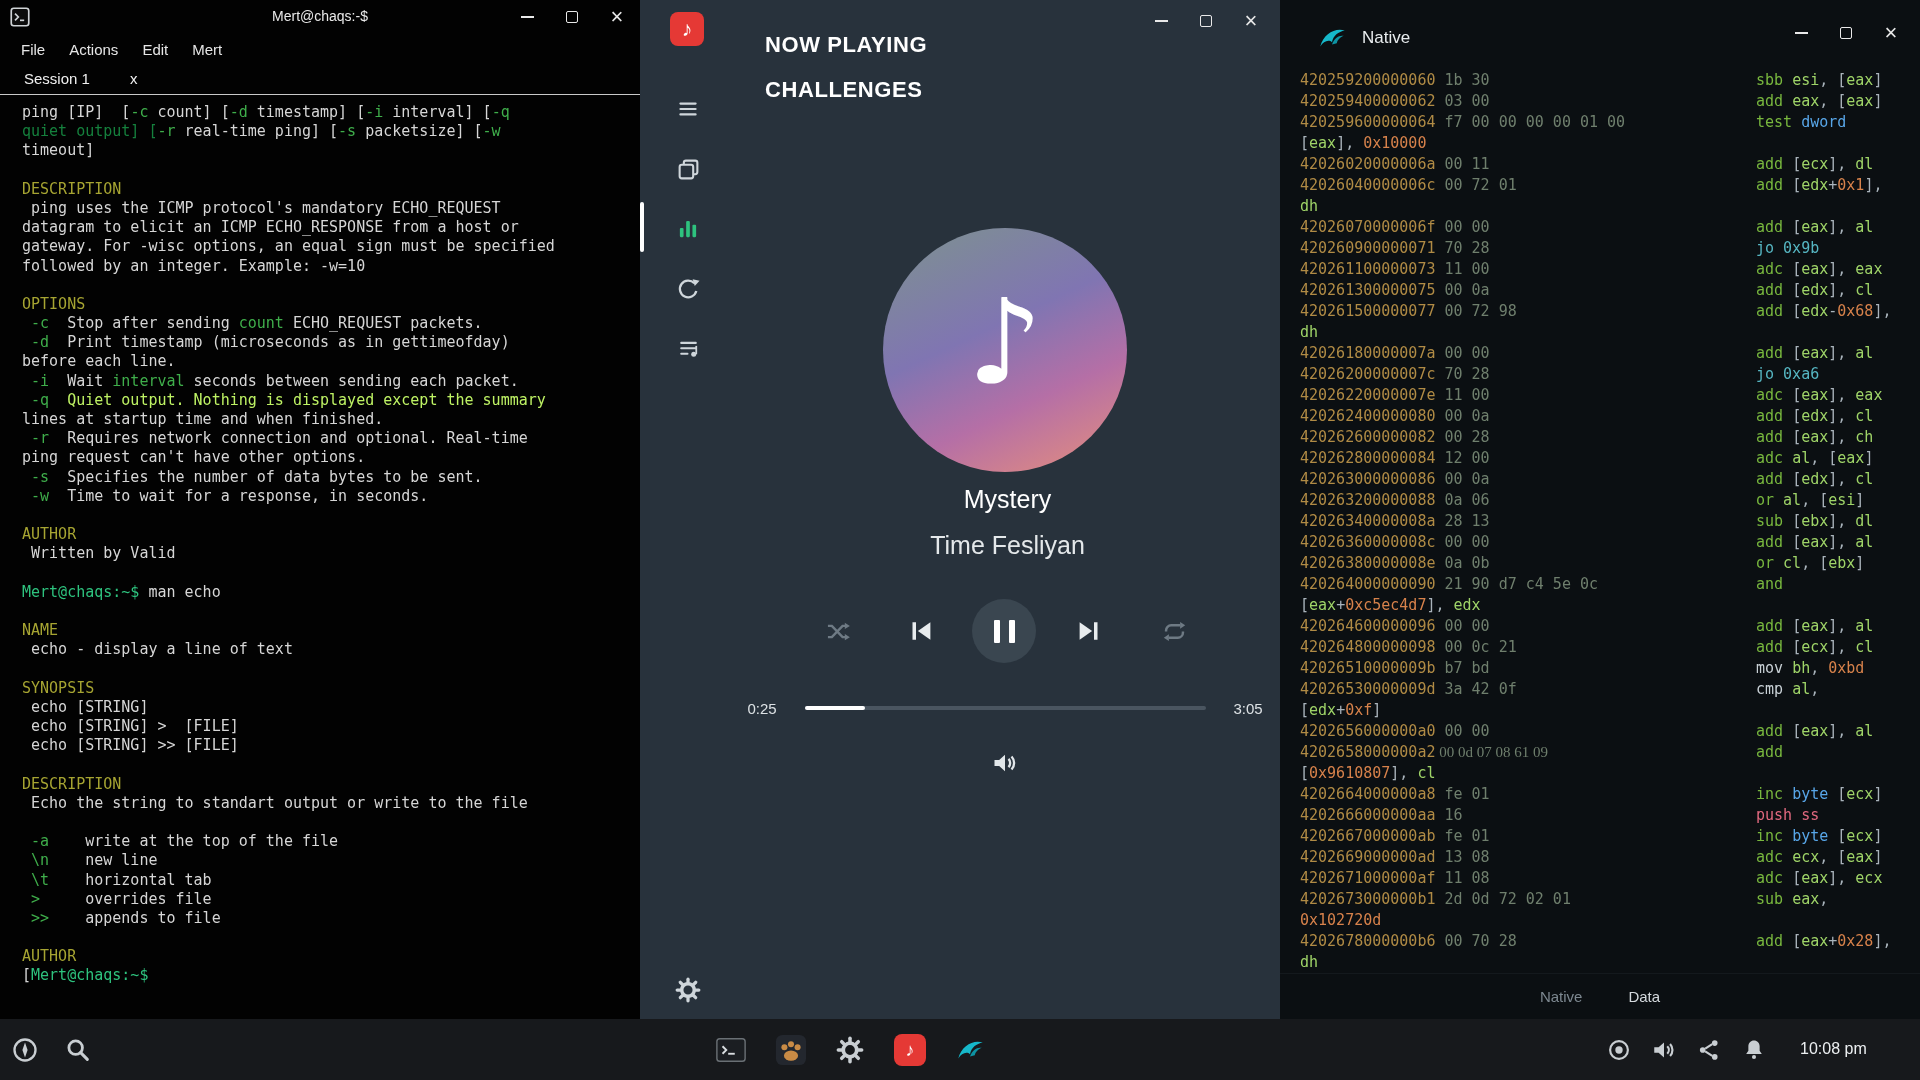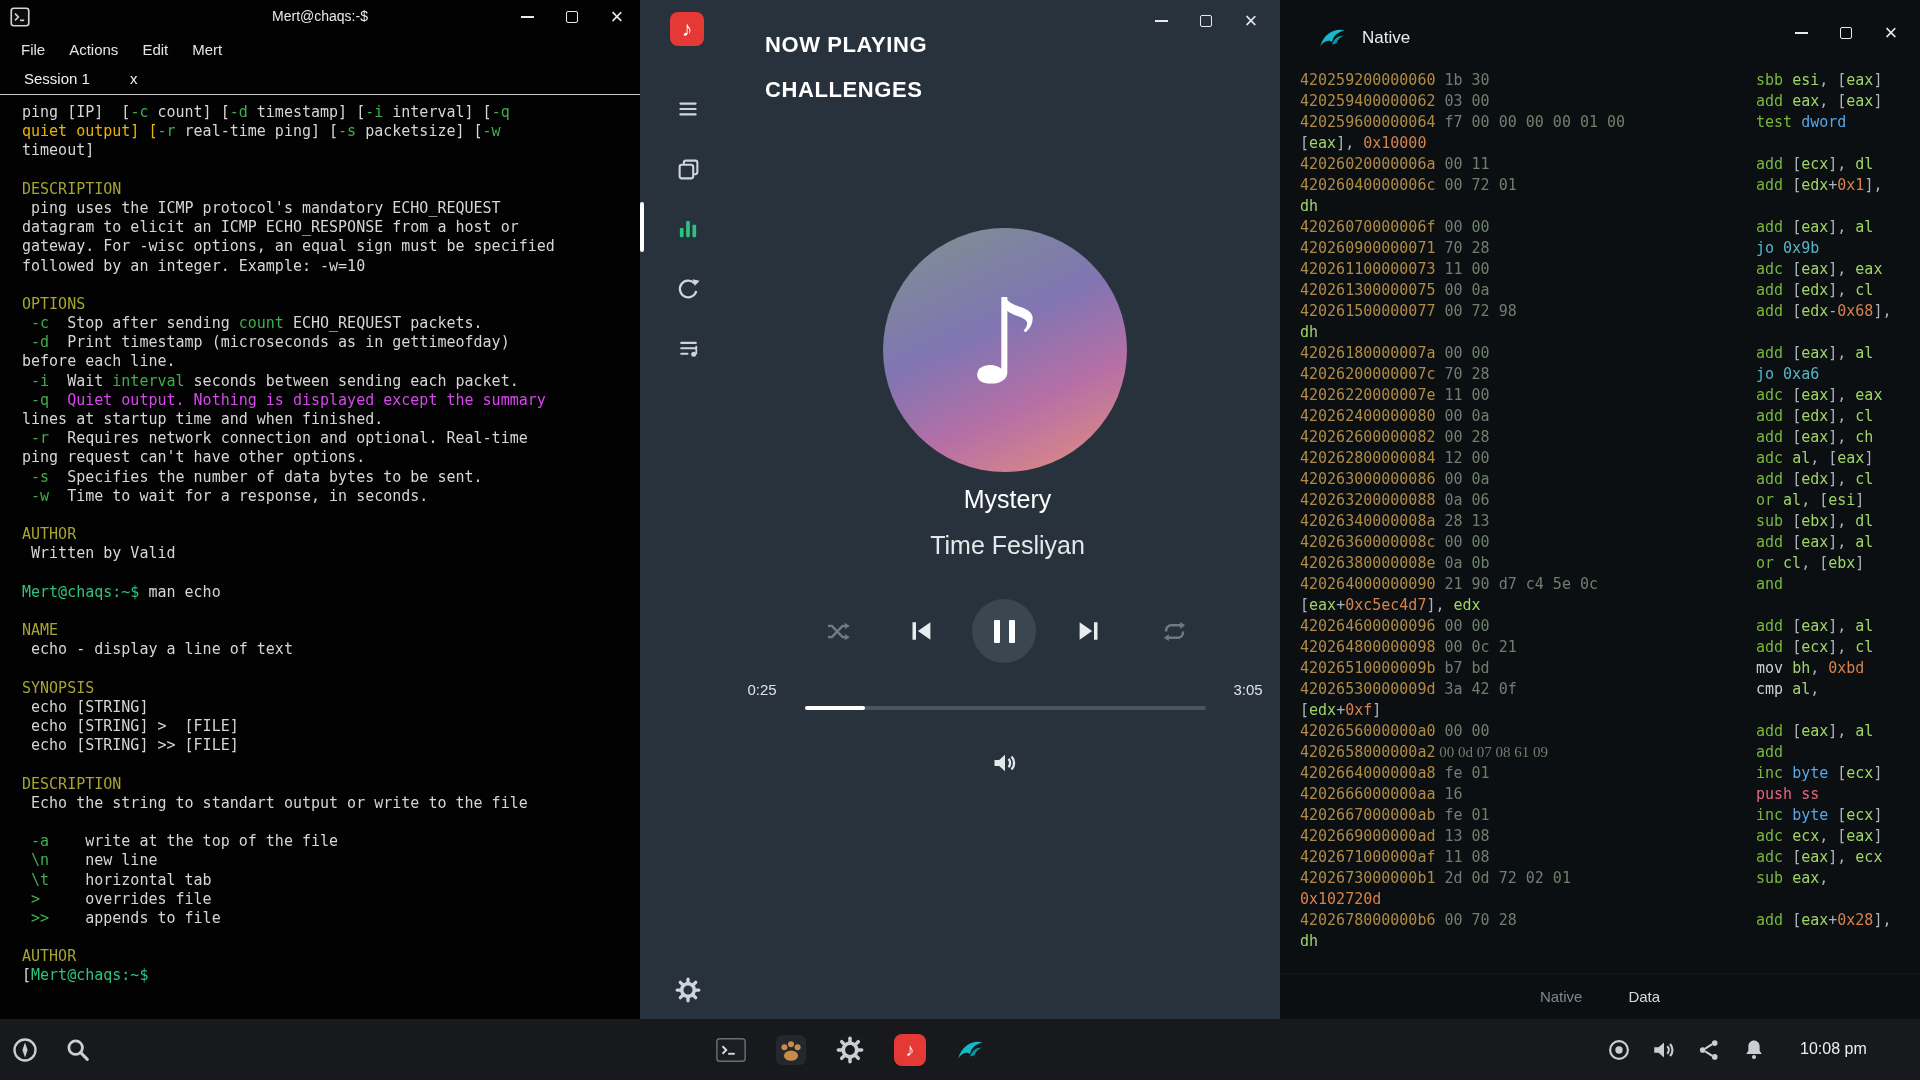--- a/index.html
+++ b/index.html
@@ -37,21 +37,21 @@
   .p-center { position:absolute; left:95px; width:545px; text-align:center; }
   .song-title { top:485px; font-size:25px; color:#ffffff; }
   .song-artist { top:531px; font-size:25px; color:#e4e8ea; }
   .ctl { position:absolute; display:flex; align-items:center; justify-content:center; }
   .ctl-shuffle { left:183px; top:617px; width:28px; height:28px; color:#6e7a84; }
   .ctl-prev { left:266px; top:616px; width:30px; height:30px; color:#e8ecee; }
   .pause-btn { position:absolute; left:332px; top:599px; width:64px; height:64px; border-radius:50%; background:#3a4650; display:flex; align-items:center; justify-content:center; gap:9px; }
   .pause-btn .bar { width:6px; height:23px; background:#fff; border-radius:1px; }
   .ctl-next { left:434px; top:616px; width:30px; height:30px; color:#e8ecee; }
   .ctl-repeat { left:520px; top:617px; width:28px; height:28px; color:#6e7a84; }
-  .time-label { position:absolute; top:681px; width:56px; text-align:center; font-size:15px; color:#dde2e5; }
+  .time-label { position:absolute; top:700px; width:56px; text-align:center; font-size:15px; color:#dde2e5; }
   .time-elapsed { left:94px; }
   .time-total { left:580px; }
   .progress-track { position:absolute; left:165px; top:706px; width:401px; height:4px; border-radius:2px; background:#4a5560; }
   .progress-fill { height:4px; border-radius:2px; background:#ffffff; width:15%; }
   .ctl-volume { left:350px; top:748px; width:30px; height:30px; color:#e2e7ea; }
 
   
   .native { position:absolute; left:1280px; top:0; width:640px; height:1019px; background:#0b0f12; }
   .n-titlebar { position:relative; height:66px; }
   .n-logo { position:absolute; left:36px; top:22px; width:32px; height:32px; }
@@ -118,35 +118,35 @@
       <span>Actions</span>
       <span>Edit</span>
       <span>Mert</span>
     </nav>
     <div class="t-tabbar">
       <span>Session 1</span>
       <span>x</span>
     </div>
     <div class="t-output">
         <div class="tline"><span style="color: rgb(214, 214, 214);">ping [IP]  [</span><span style="color: rgb(63, 174, 75);">-c</span><span style="color: rgb(214, 214, 214);"> count] [</span><span style="color: rgb(63, 174, 75);">-d</span><span style="color: rgb(214, 214, 214);"> timestamp] [</span><span style="color: rgb(63, 174, 75);">-i</span><span style="color: rgb(214, 214, 214);"> interval] [</span><span style="color: rgb(63, 174, 75);">-q</span></div>
-        <div class="tline"><span style="color: #eab308; text-align: right;">quiet output] [</span><span style="color: rgb(63, 174, 75);">-r</span><span style="color: rgb(214, 214, 214);"> real-time ping] [</span><span style="color: rgb(63, 174, 75);">-s</span><span style="color: rgb(214, 214, 214);"> packetsize] [</span><span style="color: rgb(63, 174, 75);">-w</span></div>
+        <div class="tline"><span style="color: #15803d; text-align: right;">quiet output] [</span><span style="color: rgb(63, 174, 75);">-r</span><span style="color: rgb(214, 214, 214);"> real-time ping] [</span><span style="color: rgb(63, 174, 75);">-s</span><span style="color: rgb(214, 214, 214);"> packetsize] [</span><span style="color: rgb(63, 174, 75);">-w</span></div>
         <div class="tline"><span style="color: rgb(214, 214, 214);">timeout]</span></div>
         <div class="tline">&nbsp;</div>
         <div class="tline"><span style="color: rgb(166, 164, 50);">DESCRIPTION</span></div>
         <div class="tline"><span style="color: rgb(214, 214, 214);"> ping uses the ICMP protocol's mandatory ECHO_REQUEST</span></div>
         <div class="tline"><span style="color: rgb(214, 214, 214);">datagram to elicit an ICMP ECHO_RESPONSE from a host or</span></div>
         <div class="tline"><span style="color: rgb(214, 214, 214);">gateway. For -wisc options, an equal sign must be specified</span></div>
         <div class="tline"><span style="color: rgb(214, 214, 214);">followed by an integer. Example: -w=10</span></div>
         <div class="tline">&nbsp;</div>
         <div class="tline"><span style="color: rgb(166, 164, 50);">OPTIONS</span></div>
         <div class="tline"><span style="color: rgb(214, 214, 214);"> </span><span style="color: rgb(63, 174, 75);">-c</span><span style="color: rgb(214, 214, 214);">  Stop after sending </span><span style="color: rgb(63, 174, 75);">count</span><span style="color: rgb(214, 214, 214);"> ECHO_REQUEST packets.</span></div>
         <div class="tline"><span style="color: rgb(214, 214, 214);"> </span><span style="color: rgb(63, 174, 75);">-d</span><span style="color: rgb(214, 214, 214);">  Print timestamp (microseconds as in gettimeofday)</span></div>
         <div class="tline"><span style="color: rgb(214, 214, 214);">before each line.</span></div>
         <div class="tline"><span style="color: rgb(214, 214, 214);"> </span><span style="color: rgb(63, 174, 75);">-i</span><span style="color: rgb(214, 214, 214);">  Wait </span><span style="color: rgb(63, 174, 75);">interval</span><span style="color: rgb(214, 214, 214);"> seconds between sending each packet.</span></div>
-        <div class="tline"><span style="color: rgb(214, 214, 214);"> </span><span style="color: rgb(63, 174, 75);">-q</span><span style="color: #d946ef;">  Quiet output. Nothing is displayed except the summary</span></div>
+        <div class="tline"><span style="color: rgb(214, 214, 214);"> </span><span style="color: rgb(63, 174, 75);">-q</span><span style="color: #bef264;">  Quiet output. Nothing is displayed except the summary</span></div>
         <div class="tline"><span style="color: rgb(214, 214, 214);">lines at startup time and when finished.</span></div>
         <div class="tline"><span style="color: rgb(214, 214, 214);"> </span><span style="color: rgb(63, 174, 75);">-r</span><span style="color: rgb(214, 214, 214);">  Requires network connection and optional. Real-time</span></div>
         <div class="tline"><span style="color: rgb(214, 214, 214);">ping request can't have other options.</span></div>
         <div class="tline"><span style="color: rgb(214, 214, 214);"> </span><span style="color: rgb(63, 174, 75);">-s</span><span style="color: rgb(214, 214, 214);">  Specifies the number of data bytes to be sent.</span></div>
         <div class="tline"><span style="color: rgb(214, 214, 214);"> </span><span style="color: rgb(63, 174, 75);">-w</span><span style="color: rgb(214, 214, 214);">  Time to wait for a response, in seconds.</span></div>
         <div class="tline">&nbsp;</div>
         <div class="tline"><span style="color: rgb(166, 164, 50);">AUTHOR</span></div>
         <div class="tline"><span style="color: rgb(214, 214, 214);"> Written by Valid</span></div>
         <div class="tline">&nbsp;</div>
         <div class="tline"><span style="color: rgb(46, 194, 126);">Mert@chaqs:~$</span><span style="color: rgb(214, 214, 214);"> man echo</span></div>
@@ -347,20 +347,21 @@
         <div class="drow"><span class="daddr" style="color: rgb(176, 139, 69);">42026380000008e</span><span class="dbytes" style="color: rgb(111, 127, 109);"> 0a 0b</span><span class="dinsn"><span style="color: rgb(120, 183, 62);">or</span><span style="color: rgb(170, 180, 188);"> </span><span style="color: rgb(159, 212, 104);">cl</span><span style="color: rgb(170, 180, 188);">,</span><span style="color: rgb(170, 180, 188);"> </span><span style="color: rgb(170, 180, 188);">[</span><span style="color: rgb(159, 212, 104);">ebx</span><span style="color: rgb(170, 180, 188);">]</span></span></div>
         <div class="drow"><span class="daddr" style="color: rgb(176, 139, 69);">420264000000090</span><span class="dbytes" style="color: rgb(111, 127, 109);"> 21 90 d7 c4 5e 0c</span><span class="dinsn"><span style="color: rgb(120, 183, 62);">and</span></span></div>
         <div class="dcont"><span style="color: rgb(170, 180, 188);">[</span><span style="color: rgb(159, 212, 104);">eax</span><span style="color: rgb(170, 180, 188);">+</span><span style="color: rgb(215, 130, 75);">0xc5ec4d7</span><span style="color: rgb(170, 180, 188);">]</span><span style="color: rgb(170, 180, 188);">,</span><span style="color: rgb(170, 180, 188);"> </span><span style="color: rgb(159, 212, 104);">edx</span></div>
         <div class="drow"><span class="daddr" style="color: rgb(176, 139, 69);">420264600000096</span><span class="dbytes" style="color: rgb(111, 127, 109);"> 00 00</span><span class="dinsn"><span style="color: rgb(120, 183, 62);">add</span><span style="color: rgb(170, 180, 188);"> </span><span style="color: rgb(170, 180, 188);">[</span><span style="color: rgb(159, 212, 104);">eax</span><span style="color: rgb(170, 180, 188);">]</span><span style="color: rgb(170, 180, 188);">,</span><span style="color: rgb(170, 180, 188);"> </span><span style="color: rgb(159, 212, 104);">al</span></span></div>
         <div class="drow"><span class="daddr" style="color: rgb(176, 139, 69);">420264800000098</span><span class="dbytes" style="color: rgb(111, 127, 109);"> 00 0c 21</span><span class="dinsn"><span style="color: rgb(120, 183, 62);">add</span><span style="color: rgb(170, 180, 188);"> </span><span style="color: rgb(170, 180, 188);">[</span><span style="color: rgb(159, 212, 104);">ecx</span><span style="color: rgb(170, 180, 188);">]</span><span style="color: rgb(170, 180, 188);">,</span><span style="color: rgb(170, 180, 188);"> </span><span style="color: rgb(159, 212, 104);">cl</span></span></div>
         <div class="drow"><span class="daddr" style="color: rgb(176, 139, 69);">42026510000009b</span><span class="dbytes" style="color: rgb(111, 127, 109);"> b7 bd</span><span class="dinsn"><span style="color: rgb(201, 209, 214);">mov</span><span style="color: rgb(170, 180, 188);"> </span><span style="color: rgb(159, 212, 104);">bh</span><span style="color: rgb(170, 180, 188);">,</span><span style="color: rgb(170, 180, 188);"> </span><span style="color: rgb(215, 130, 75);">0xbd</span></span></div>
         <div class="drow"><span class="daddr" style="color: rgb(176, 139, 69);">42026530000009d</span><span class="dbytes" style="color: rgb(111, 127, 109);"> 3a 42 0f</span><span class="dinsn"><span style="color: rgb(201, 209, 214);">cmp</span><span style="color: rgb(170, 180, 188);"> </span><span style="color: rgb(159, 212, 104);">al</span><span style="color: rgb(170, 180, 188);">,</span></span></div>
         <div class="dcont"><span style="color: rgb(170, 180, 188);">[</span><span style="color: rgb(159, 212, 104);">edx</span><span style="color: rgb(170, 180, 188);">+</span><span style="color: rgb(215, 130, 75);">0xf</span><span style="color: rgb(170, 180, 188);">]</span></div>
         <div class="drow"><span class="daddr" style="color: rgb(176, 139, 69);">4202656000000a0</span><span class="dbytes" style="color: rgb(111, 127, 109);"> 00 00</span><span class="dinsn"><span style="color: rgb(120, 183, 62);">add</span><span style="color: rgb(170, 180, 188);"> </span><span style="color: rgb(170, 180, 188);">[</span><span style="color: rgb(159, 212, 104);">eax</span><span style="color: rgb(170, 180, 188);">]</span><span style="color: rgb(170, 180, 188);">,</span><span style="color: rgb(170, 180, 188);"> </span><span style="color: rgb(159, 212, 104);">al</span></span></div>
         <div class="drow"><span class="daddr" style="color: rgb(176, 139, 69);">4202658000000a2</span><span class="dbytes" style="color: rgb(111, 127, 109); font-family: Liberation Serif, serif;"> 00 0d 07 08 61 09</span><span class="dinsn"><span style="color: rgb(120, 183, 62);">add</span></span></div>
+        <div class="dcont"><span style="color: rgb(170, 180, 188);">[</span><span style="color: rgb(215, 130, 75);">0x9610807</span><span style="color: rgb(170, 180, 188);">]</span><span style="color: rgb(170, 180, 188);">,</span><span style="color: rgb(170, 180, 188);"> </span><span style="color: rgb(159, 212, 104);">cl</span></div>
         <div class="drow"><span class="daddr" style="color: rgb(176, 139, 69);">4202664000000a8</span><span class="dbytes" style="color: rgb(111, 127, 109);"> fe 01</span><span class="dinsn"><span style="color: rgb(120, 183, 62);">inc</span><span style="color: rgb(170, 180, 188);"> </span><span style="color: rgb(88, 166, 232);">byte</span><span style="color: rgb(170, 180, 188);"> </span><span style="color: rgb(170, 180, 188);">[</span><span style="color: rgb(159, 212, 104);">ecx</span><span style="color: rgb(170, 180, 188);">]</span></span></div>
         <div class="drow"><span class="daddr" style="color: rgb(176, 139, 69);">4202666000000aa</span><span class="dbytes" style="color: rgb(111, 127, 109); text-align: center;"> 16</span><span class="dinsn"><span style="color: rgb(224, 105, 127);">push</span><span style="color: rgb(224, 105, 127);"> </span><span style="color: rgb(224, 105, 127);">ss</span></span></div>
         <div class="drow"><span class="daddr" style="color: rgb(176, 139, 69);">4202667000000ab</span><span class="dbytes" style="color: rgb(111, 127, 109);"> fe 01</span><span class="dinsn"><span style="color: rgb(120, 183, 62);">inc</span><span style="color: rgb(170, 180, 188);"> </span><span style="color: rgb(88, 166, 232);">byte</span><span style="color: rgb(170, 180, 188);"> </span><span style="color: rgb(170, 180, 188);">[</span><span style="color: rgb(159, 212, 104);">ecx</span><span style="color: rgb(170, 180, 188);">]</span></span></div>
         <div class="drow"><span class="daddr" style="color: rgb(176, 139, 69);">4202669000000ad</span><span class="dbytes" style="color: rgb(111, 127, 109);"> 13 08</span><span class="dinsn"><span style="color: rgb(120, 183, 62);">adc</span><span style="color: rgb(170, 180, 188);"> </span><span style="color: rgb(159, 212, 104);">ecx</span><span style="color: rgb(170, 180, 188);">,</span><span style="color: rgb(170, 180, 188);"> </span><span style="color: rgb(170, 180, 188);">[</span><span style="color: rgb(159, 212, 104);">eax</span><span style="color: rgb(170, 180, 188);">]</span></span></div>
         <div class="drow"><span class="daddr" style="color: rgb(176, 139, 69);">4202671000000af</span><span class="dbytes" style="color: rgb(111, 127, 109);"> 11 08</span><span class="dinsn"><span style="color: rgb(120, 183, 62);">adc</span><span style="color: rgb(170, 180, 188);"> </span><span style="color: rgb(170, 180, 188);">[</span><span style="color: rgb(159, 212, 104);">eax</span><span style="color: rgb(170, 180, 188);">]</span><span style="color: rgb(170, 180, 188);">,</span><span style="color: rgb(170, 180, 188);"> </span><span style="color: rgb(159, 212, 104);">ecx</span></span></div>
         <div class="drow"><span class="daddr" style="color: rgb(176, 139, 69);">4202673000000b1</span><span class="dbytes" style="color: rgb(111, 127, 109);"> 2d 0d 72 02 01</span><span class="dinsn"><span style="color: rgb(120, 183, 62);">sub</span><span style="color: rgb(170, 180, 188);"> </span><span style="color: rgb(159, 212, 104);">eax</span><span style="color: rgb(170, 180, 188);">,</span></span></div>
         <div class="dcont"><span style="color: rgb(215, 130, 75);">0x102720d</span></div>
         <div class="drow"><span class="daddr" style="color: rgb(176, 139, 69);">4202678000000b6</span><span class="dbytes" style="color: rgb(111, 127, 109);"> 00 70 28</span><span class="dinsn"><span style="color: rgb(120, 183, 62);">add</span><span style="color: rgb(170, 180, 188);"> </span><span style="color: rgb(170, 180, 188);">[</span><span style="color: rgb(159, 212, 104);">eax</span><span style="color: rgb(170, 180, 188);">+</span><span style="color: rgb(215, 130, 75);">0x28</span><span style="color: rgb(170, 180, 188);">]</span><span style="color: rgb(170, 180, 188);">,</span></span></div>
         <div class="dcont"><span style="color: rgb(159, 212, 104);">dh</span></div>
       </div>

